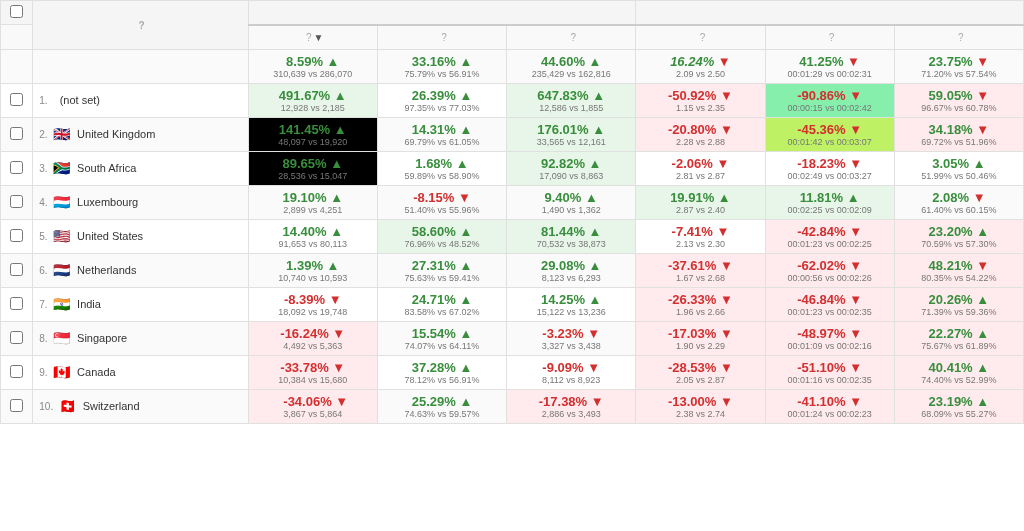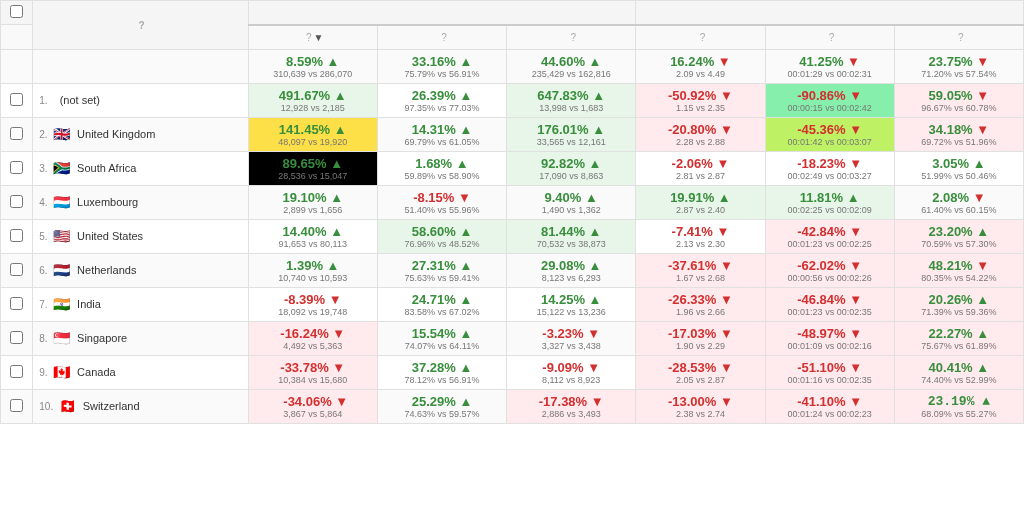--- a/index.html
+++ b/index.html
@@ -122,22 +122,22 @@
     </div>
   </td>
   <td class="data-col" style="">
     <div class="cell-block-center">
       <div class="cell-value" style="color:#388e3c;">44.60% <span class="up">▲</span></div>
       <div class="cell-sub">235,429 vs 162,816</div>
     </div>
   </td>
   <td class="data-col" style="">
     <div class="cell-block-center">
-      <div class="cell-value" style="color:#388e3c;">16.24% <span class="down">▼</span></div>
-      <div class="cell-sub">2.09 vs 4.49</div>
+      <div class="cell-value" style="color:#388e3c;font-style:italic;">16.24% <span class="down">▼</span></div>
+      <div class="cell-sub">2.09 vs 2.50</div>
     </div>
   </td>
   <td class="data-col" style="">
     <div class="cell-block-center">
       <div class="cell-value" style="color:#388e3c;">41.25% <span class="down">▼</span></div>
       <div class="cell-sub">00:01:29 vs 00:02:31</div>
     </div>
   </td>
   <td class="data-col" style="">
     <div class="cell-block-center">
@@ -165,21 +165,21 @@
   </td>
     <td class="data-col" style="">
     <div class="cell-block-center">
       <div class="cell-value" style="color:#388e3c;">26.39% <span class="up">▲</span></div>
       <div class="cell-sub">97.35% vs 77.03%</div>
     </div>
   </td>
     <td class="data-col" style="background-color:#e8f5e9;">
     <div class="cell-block-center">
       <div class="cell-value" style="color:#388e3c;">647.83% <span class="up">▲</span></div>
-      <div class="cell-sub">13,998 vs 1,683</div>
+      <div class="cell-sub">12,586 vs 1,855</div>
     </div>
   </td>
     <td class="data-col" style="background-color:#ffebee;">
     <div class="cell-block-center">
       <div class="cell-value" style="color:#d32f2f;">-50.92% <span class="down">▼</span></div>
       <div class="cell-sub">1.15 vs 2.35</div>
     </div>
   </td>
     <td class="data-col" style="background-color:#86efac;">
     <div class="cell-block-center">
@@ -198,21 +198,21 @@
     <td class="checkbox-col">
       <input type="checkbox" style="">
     </td>
     <td class="country-col">
       <div class="country-cell">
         <span style="color:#888; font-size:10px;">2.</span>
         <span class="flag">🇬🇧</span>
         <span style="font-size:11px;">United Kingdom</span>
       </div>
     </td>
-    <td class="data-col" style="background-color:#fde047;">
+    <td class="data-col" style="background-color:#000000;">
     <div class="cell-block-center">
       <div class="cell-value" style="color:#388e3c;">141.45% <span class="up">▲</span></div>
       <div class="cell-sub">48,097 vs 19,920</div>
     </div>
   </td>
     <td class="data-col" style="">
     <div class="cell-block-center">
       <div class="cell-value" style="color:#388e3c;">14.31% <span class="up">▲</span></div>
       <div class="cell-sub">69.79% vs 61.05%</div>
     </div>
@@ -297,21 +297,21 @@
     <td class="country-col">
       <div class="country-cell">
         <span style="color:#888; font-size:10px;">4.</span>
         <span class="flag">🇱🇺</span>
         <span style="font-size:11px;">Luxembourg</span>
       </div>
     </td>
     <td class="data-col" style="">
     <div class="cell-block-center">
       <div class="cell-value" style="color:#388e3c;">19.10% <span class="up">▲</span></div>
-      <div class="cell-sub">2,899 vs 1,656</div>
+      <div class="cell-sub">2,899 vs 4,251</div>
     </div>
   </td>
     <td class="data-col" style="">
     <div class="cell-block-center">
       <div class="cell-value" style="color:#d32f2f;">-8.15% <span class="down">▼</span></div>
       <div class="cell-sub">51.40% vs 55.96%</div>
     </div>
   </td>
     <td class="data-col" style="">
     <div class="cell-block-center">
@@ -614,20 +614,20 @@
     </div>
   </td>
     <td class="data-col" style="background-color:#ffebee;">
     <div class="cell-block-center">
       <div class="cell-value" style="color:#d32f2f;">-41.10% <span class="down">▼</span></div>
       <div class="cell-sub">00:01:24 vs 00:02:23</div>
     </div>
   </td>
     <td class="data-col" style="background-color:#ffebee;">
     <div class="cell-block-center">
-      <div class="cell-value" style="color:#388e3c;font-family:Liberation Mono, monospace;">23.19% <span class="up">▲</span></div>
+      <div class="cell-value" style="color:#388e3c;">23.19% <span class="up">▲</span></div>
       <div class="cell-sub">68.09% vs 55.27%</div>
     </div>
   </td>
   </tr>
       </tbody>
   </table>
 </div>
 
 </body></html>

